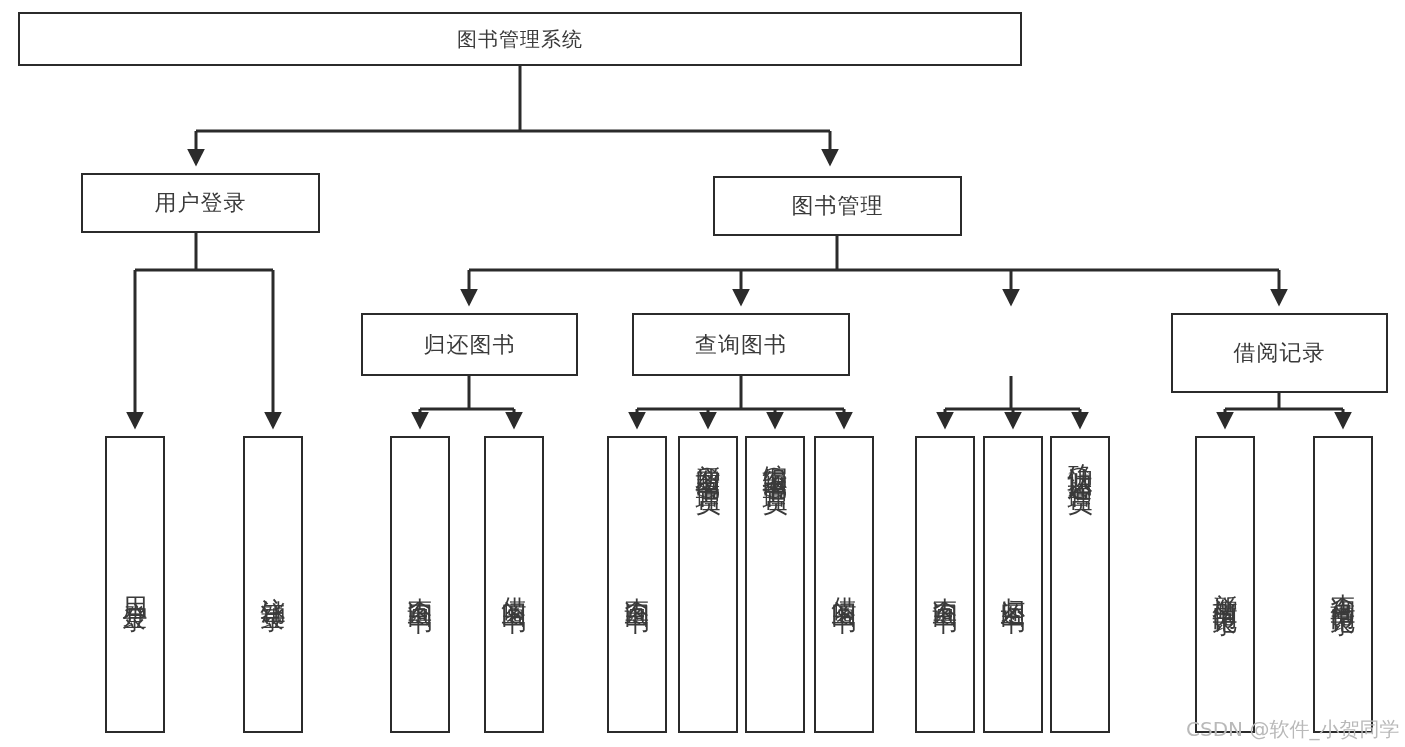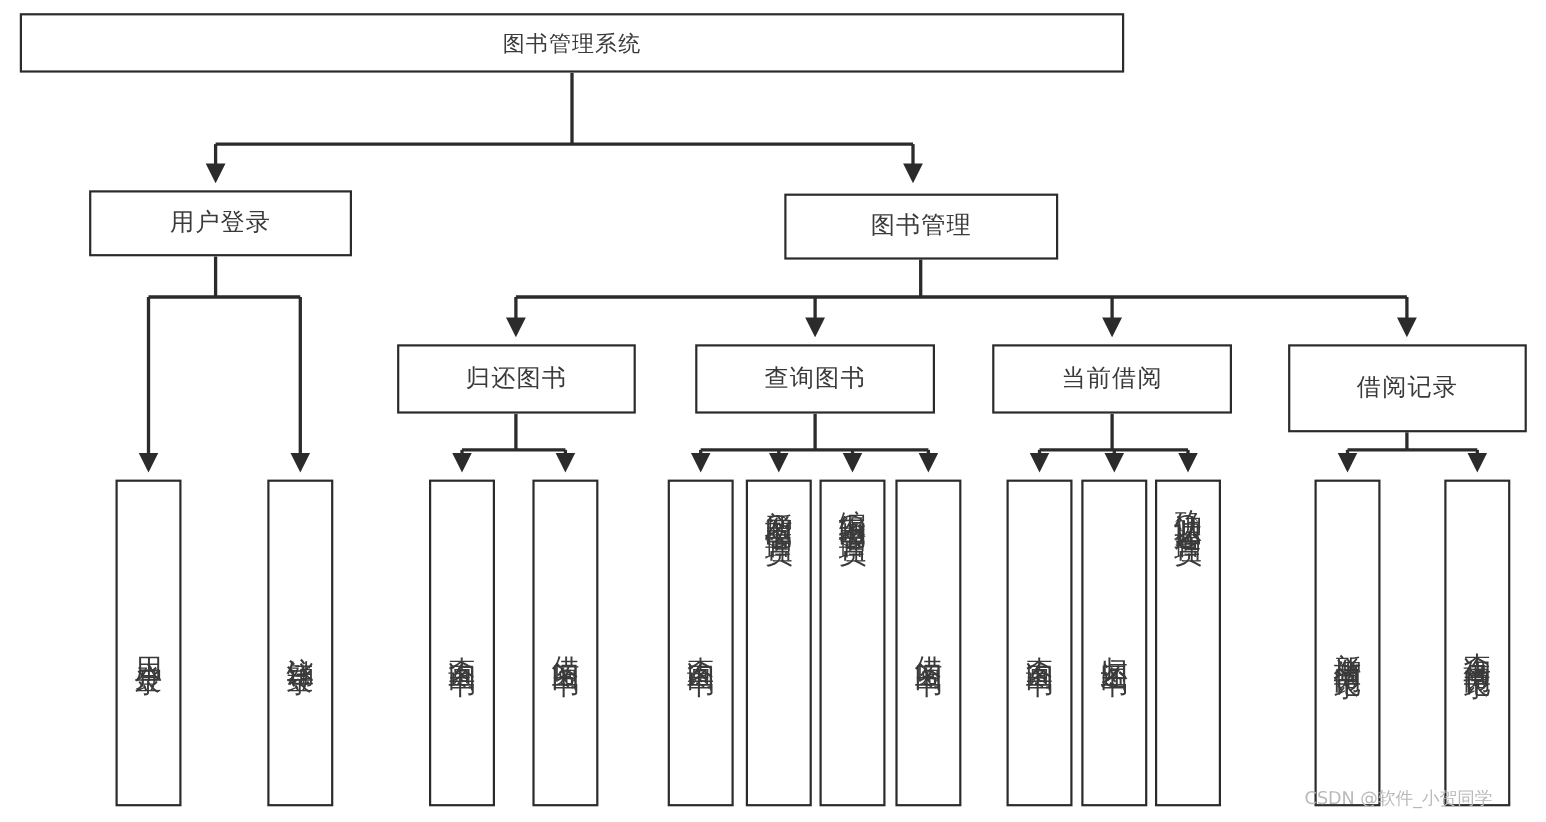--- a/index.html
+++ b/index.html
@@ -67,21 +67,21 @@
     white-space: nowrap;
   }
   .node.vertical.centered {
     align-items: center;
     padding-top: 0;
   }
   #watermark {
     position: absolute;
     left: 1186px;
     top: 716px;
-    font-size: 16px;
+    font-size: 20px;
     color: #b9b9b9;
     white-space: nowrap;
     z-index: 5;
     font-family: "DejaVu Sans", "Liberation Sans", sans-serif;
   }
 </style>
 </head>
 <body>
 
 <div id="diagram-root">
@@ -146,23 +146,20 @@
   <div class="node horizontal" style="left:713px; top:176px; width:249px; height:60px;">
     <span class="node-label">图书管理</span>
   </div>
 
   <div class="node horizontal" style="left:361px; top:313px; width:217px; height:63px;">
     <span class="node-label">归还图书</span>
   </div>
   <div class="node horizontal" style="left:632px; top:313px; width:218px; height:63px;">
     <span class="node-label">查询图书</span>
   </div>
-  <div class="node horizontal" style="left:902px; top:313px; width:218px; height:63px;">
-    <span class="node-label">当前借阅</span>
-  </div>
   <div class="node horizontal" style="left:1171px; top:313px; width:217px; height:80px;">
     <span class="node-label">借阅记录</span>
   </div>
 
   <div class="node vertical centered" style="left:105px; top:436px; width:60px; height:297px;">
     <span class="node-label">用户登录</span>
   </div>
   <div class="node vertical centered" style="left:243px; top:436px; width:60px; height:297px;">
     <span class="node-label">注销登录</span>
   </div>

